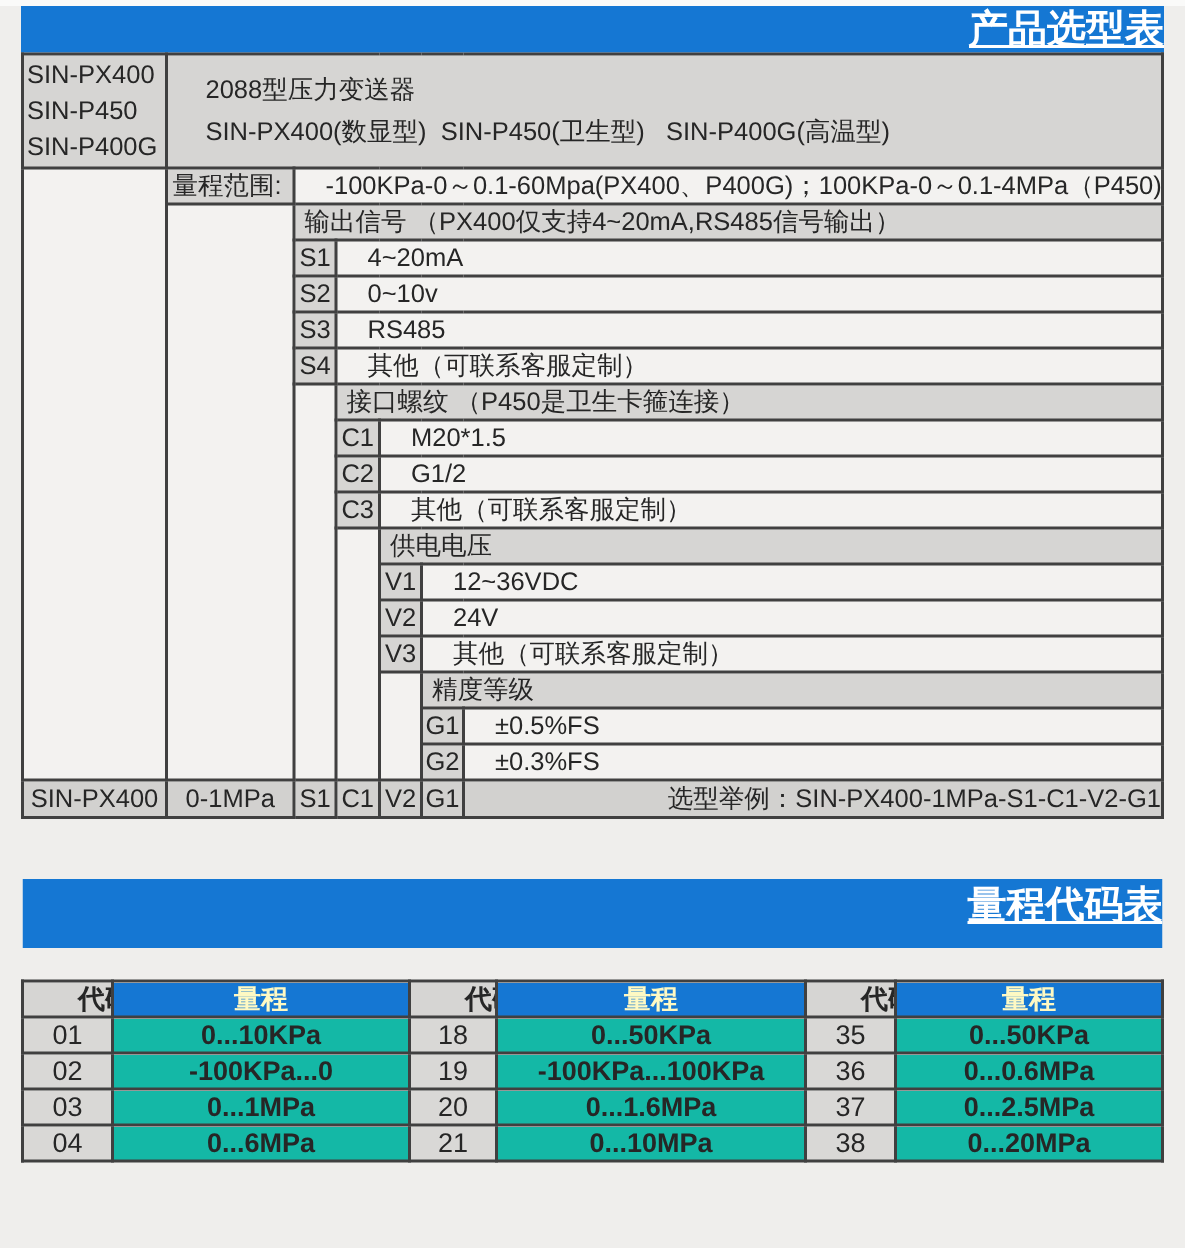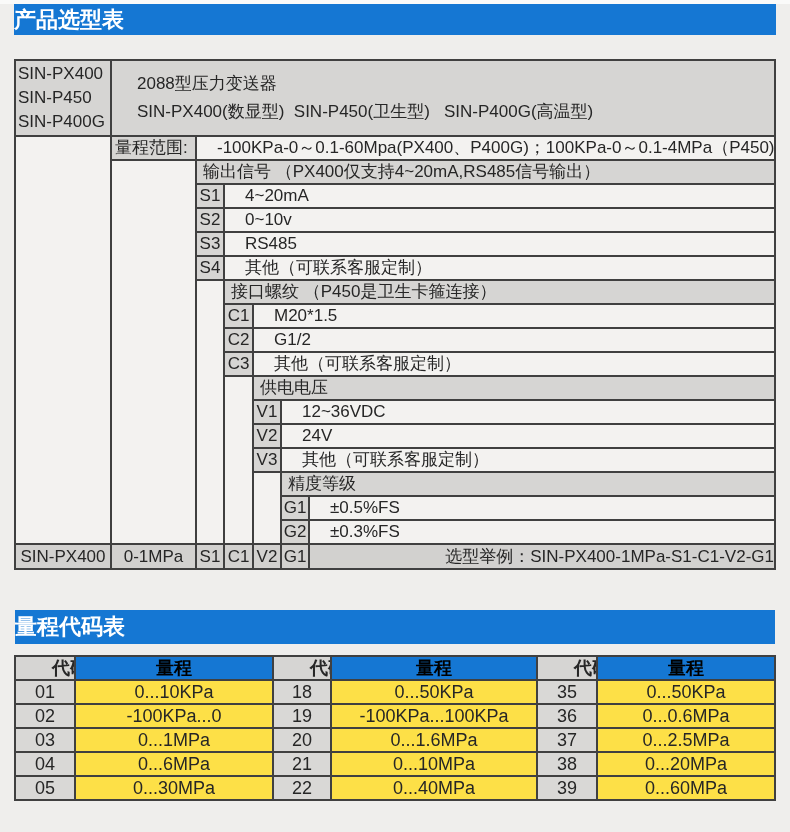--- a/index.html
+++ b/index.html
@@ -5,25 +5,25 @@
   :root{ --accent:#1577d3; --line:#404040; --lbl:#d6d5d3; --lite:#f3f2f0; --exrow:#d2d1cf; --txt:#262626; }
   html,body{margin:0;padding:0;}
   body{
     width:790px;height:832px;overflow:hidden;
     background:#efeeec;color:var(--txt);
     font-family:"Liberation Sans","DejaVu Sans",sans-serif;
   }
   .top-strip{height:4px;background:#fafaf9;}
   .wrap{padding:0 14px;}
   .title-bar{
-    background:var(--accent);color:#fff;text-align:left;
-    font-weight:bold;font-size:22px;height:31px;line-height:31px;
+    background:var(--accent);color:#fff;text-align:right;
+    font-weight:bold;font-size:26px;height:31px;line-height:31px;text-decoration:underline;
   }
-  .title-bar.second{height:34px;line-height:34px;margin-bottom:11px;}
-  table{border-collapse:collapse;table-layout:fixed;width:762px;margin-top:24px;}
+  .title-bar.second{height:46px;line-height:34px;margin-bottom:21px;}
+  table{border-collapse:collapse;table-layout:fixed;width:762px;}
   td{
     border:2px solid var(--line);
     font-size:17px;line-height:22px;
     padding:0;vertical-align:middle;
     overflow:hidden;white-space:nowrap;
   }
   
   .sel tr{height:14px;}
   .sel tr.r1{height:76px;}
   .sel tr.ex{height:25px;}
@@ -37,23 +37,23 @@
   .product{padding-left:25px;}
   .product div{line-height:28px;white-space:pre;}
   .rangelbl{padding-left:3px;}
   .ex td{background:var(--exrow);text-align:center;}
   .ex td.extext{text-align:right;padding-left:4px;}
   
   .rc{margin-top:40px;}
   .rc tr{height:24px;}
   .rc td{font-size:18px;text-align:center;}
   .rc .code-h{background:var(--lbl);font-weight:bold;padding-left:36px;}
-  .rc .range-h{background:var(--accent);color:#000000;font-weight:bold;}
+  .rc .range-h{background:var(--accent);color:#fef9c3;font-weight:bold;}
   .rc .code-c{background:#d9d8d6;}
-  .rc .range-c{background:#fde047;}
+  .rc .range-c{background:#14b8a6;font-weight:bold;}
 </style>
 </head>
 <body>
 
 <div class="top-strip"></div>
 <div class="wrap">
 
   <div class="title-bar">产品选型表</div>
 
   <table class="sel">
@@ -214,24 +214,16 @@
       <td class="range-c">0...2.5MPa</td>
     </tr>
     <tr>
       <td class="code-c">04</td>
       <td class="range-c">0...6MPa</td>
       <td class="code-c">21</td>
       <td class="range-c">0...10MPa</td>
       <td class="code-c">38</td>
       <td class="range-c">0...20MPa</td>
     </tr>
-    <tr>
-      <td class="code-c">05</td>
-      <td class="range-c">0...30MPa</td>
-      <td class="code-c">22</td>
-      <td class="range-c">0...40MPa</td>
-      <td class="code-c">39</td>
-      <td class="range-c">0...60MPa</td>
-    </tr>
   </tbody>
     </table>
 
 </div>
 
 </body></html>

